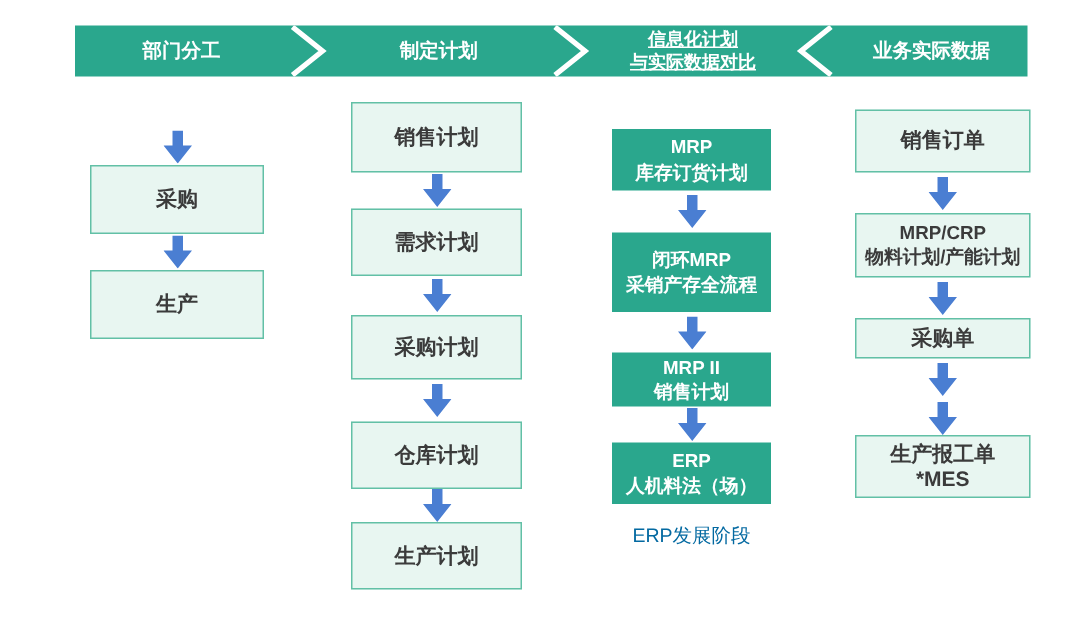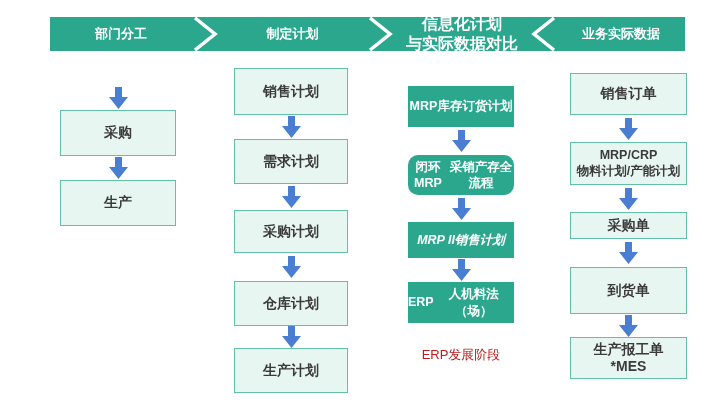--- a/index.html
+++ b/index.html
@@ -3,40 +3,40 @@
 <meta charset="utf-8">
 <style>
   html,body { margin:0; padding:0; }
   body { font-family: "Liberation Sans", "DejaVu Sans", sans-serif; background:#ffffff; }
   .stage { position:relative; width:720px; height:411px; background:#ffffff; overflow:hidden; }
 
   
   .band { position:absolute; left:50px; top:17px; width:635px; height:34px; background:#2AA78D; }
   .band-label { position:absolute; top:0; height:100%; display:flex; align-items:center; justify-content:center;
                 color:#ffffff; font-weight:bold; font-size:13px; text-align:center; white-space:pre-line; line-height:1.25; }
-  .band-label.small { font-size:16px; }
+  .band-label.small { font-size:12px;text-decoration:underline; }
   .chev { position:absolute; top:0; }
 
   
   .col { position:absolute; display:flex; flex-direction:column; }
 
   .lbox { box-sizing:border-box; width:100%; background:#E8F6F1; border:1.5px solid #62C0A6;
           display:flex; flex-direction:column; align-items:center; justify-content:center;
           color:#3b3b3b; font-weight:600; font-size:14px; line-height:1.25; text-align:center; }
   .lbox .sub { font-size:12.5px; }
   .lbox.two { font-size:12.5px; }
 
   .tbox { box-sizing:border-box; width:100%; background:#2AA78D;
-          display:flex; flex-direction:row; align-items:center; justify-content:center;
+          display:flex; flex-direction:column; align-items:center; justify-content:center;
           color:#ffffff; font-weight:bold; font-size:12.5px; line-height:1.3; text-align:center; }
 
   .arrow-slot { display:flex; align-items:center; justify-content:center; }
   .arrow-slot svg { display:block; }
 
-  .caption { margin-top:23px; color:#b91c1c; font-size:13px; font-weight:500; text-align:center; }
+  .caption { margin-top:12px; color:#0369a1; font-size:13px; font-weight:500; text-align:center; }
 </style>
 </head>
 <body>
 
 <div class="stage">
 
   <div class="band">
     <div class="band-label" style="left:0; width:142px;">部门分工</div>
     <div class="band-label" style="left:168px; width:149px;">制定计划</div>
     <div class="band-label small" style="left:343px; width:138px;">信息化计划
@@ -114,30 +114,30 @@
   <div class="col" style="left:408px; top:86px; width:106px;">
     <div class="tbox" style="height:41px;">
       <div>MRP</div>
       <div>库存订货计划</div>
     </div>
     <div class="arrow-slot" style="height:28px;">
       <svg width="19" height="22" viewBox="0 0 19 22">
           <path d="M6 0 h7 v10 h6 L9.5 22 0 10 h6 Z" fill="#4A7ED2"></path>
         </svg>
     </div>
-    <div class="tbox" style="height:40px;border-radius:10px;">
+    <div class="tbox" style="height:53px;">
       <div>闭环MRP</div>
       <div>采销产存全流程</div>
     </div>
     <div class="arrow-slot" style="height:27px;">
       <svg width="19" height="22" viewBox="0 0 19 22">
           <path d="M6 0 h7 v10 h6 L9.5 22 0 10 h6 Z" fill="#4A7ED2"></path>
         </svg>
     </div>
-    <div class="tbox" style="height:36px;font-style:italic;">
+    <div class="tbox" style="height:36px;">
       <div>MRP II</div>
       <div>销售计划</div>
     </div>
     <div class="arrow-slot" style="height:24px;">
       <svg width="19" height="22" viewBox="0 0 19 22">
           <path d="M6 0 h7 v10 h6 L9.5 22 0 10 h6 Z" fill="#4A7ED2"></path>
         </svg>
     </div>
     <div class="tbox" style="height:41px;">
       <div>ERP</div>
@@ -165,23 +165,20 @@
         </svg>
     </div>
     <div class="lbox" style="height:27px;">
         <span>采购单</span>
       </div>
     <div class="arrow-slot" style="height:28px;">
       <svg width="19" height="22" viewBox="0 0 19 22">
           <path d="M6 0 h7 v10 h6 L9.5 22 0 10 h6 Z" fill="#4A7ED2"></path>
         </svg>
     </div>
-    <div class="lbox" style="height:47px;">
-        <span>到货单</span>
-      </div>
     <div class="arrow-slot" style="height:23px;">
       <svg width="19" height="22" viewBox="0 0 19 22">
           <path d="M6 0 h7 v10 h6 L9.5 22 0 10 h6 Z" fill="#4A7ED2"></path>
         </svg>
     </div>
     <div class="lbox" style="height:42px;">
       <div>生产报工单</div>
       <div>*MES</div>
     </div>
   </div>

